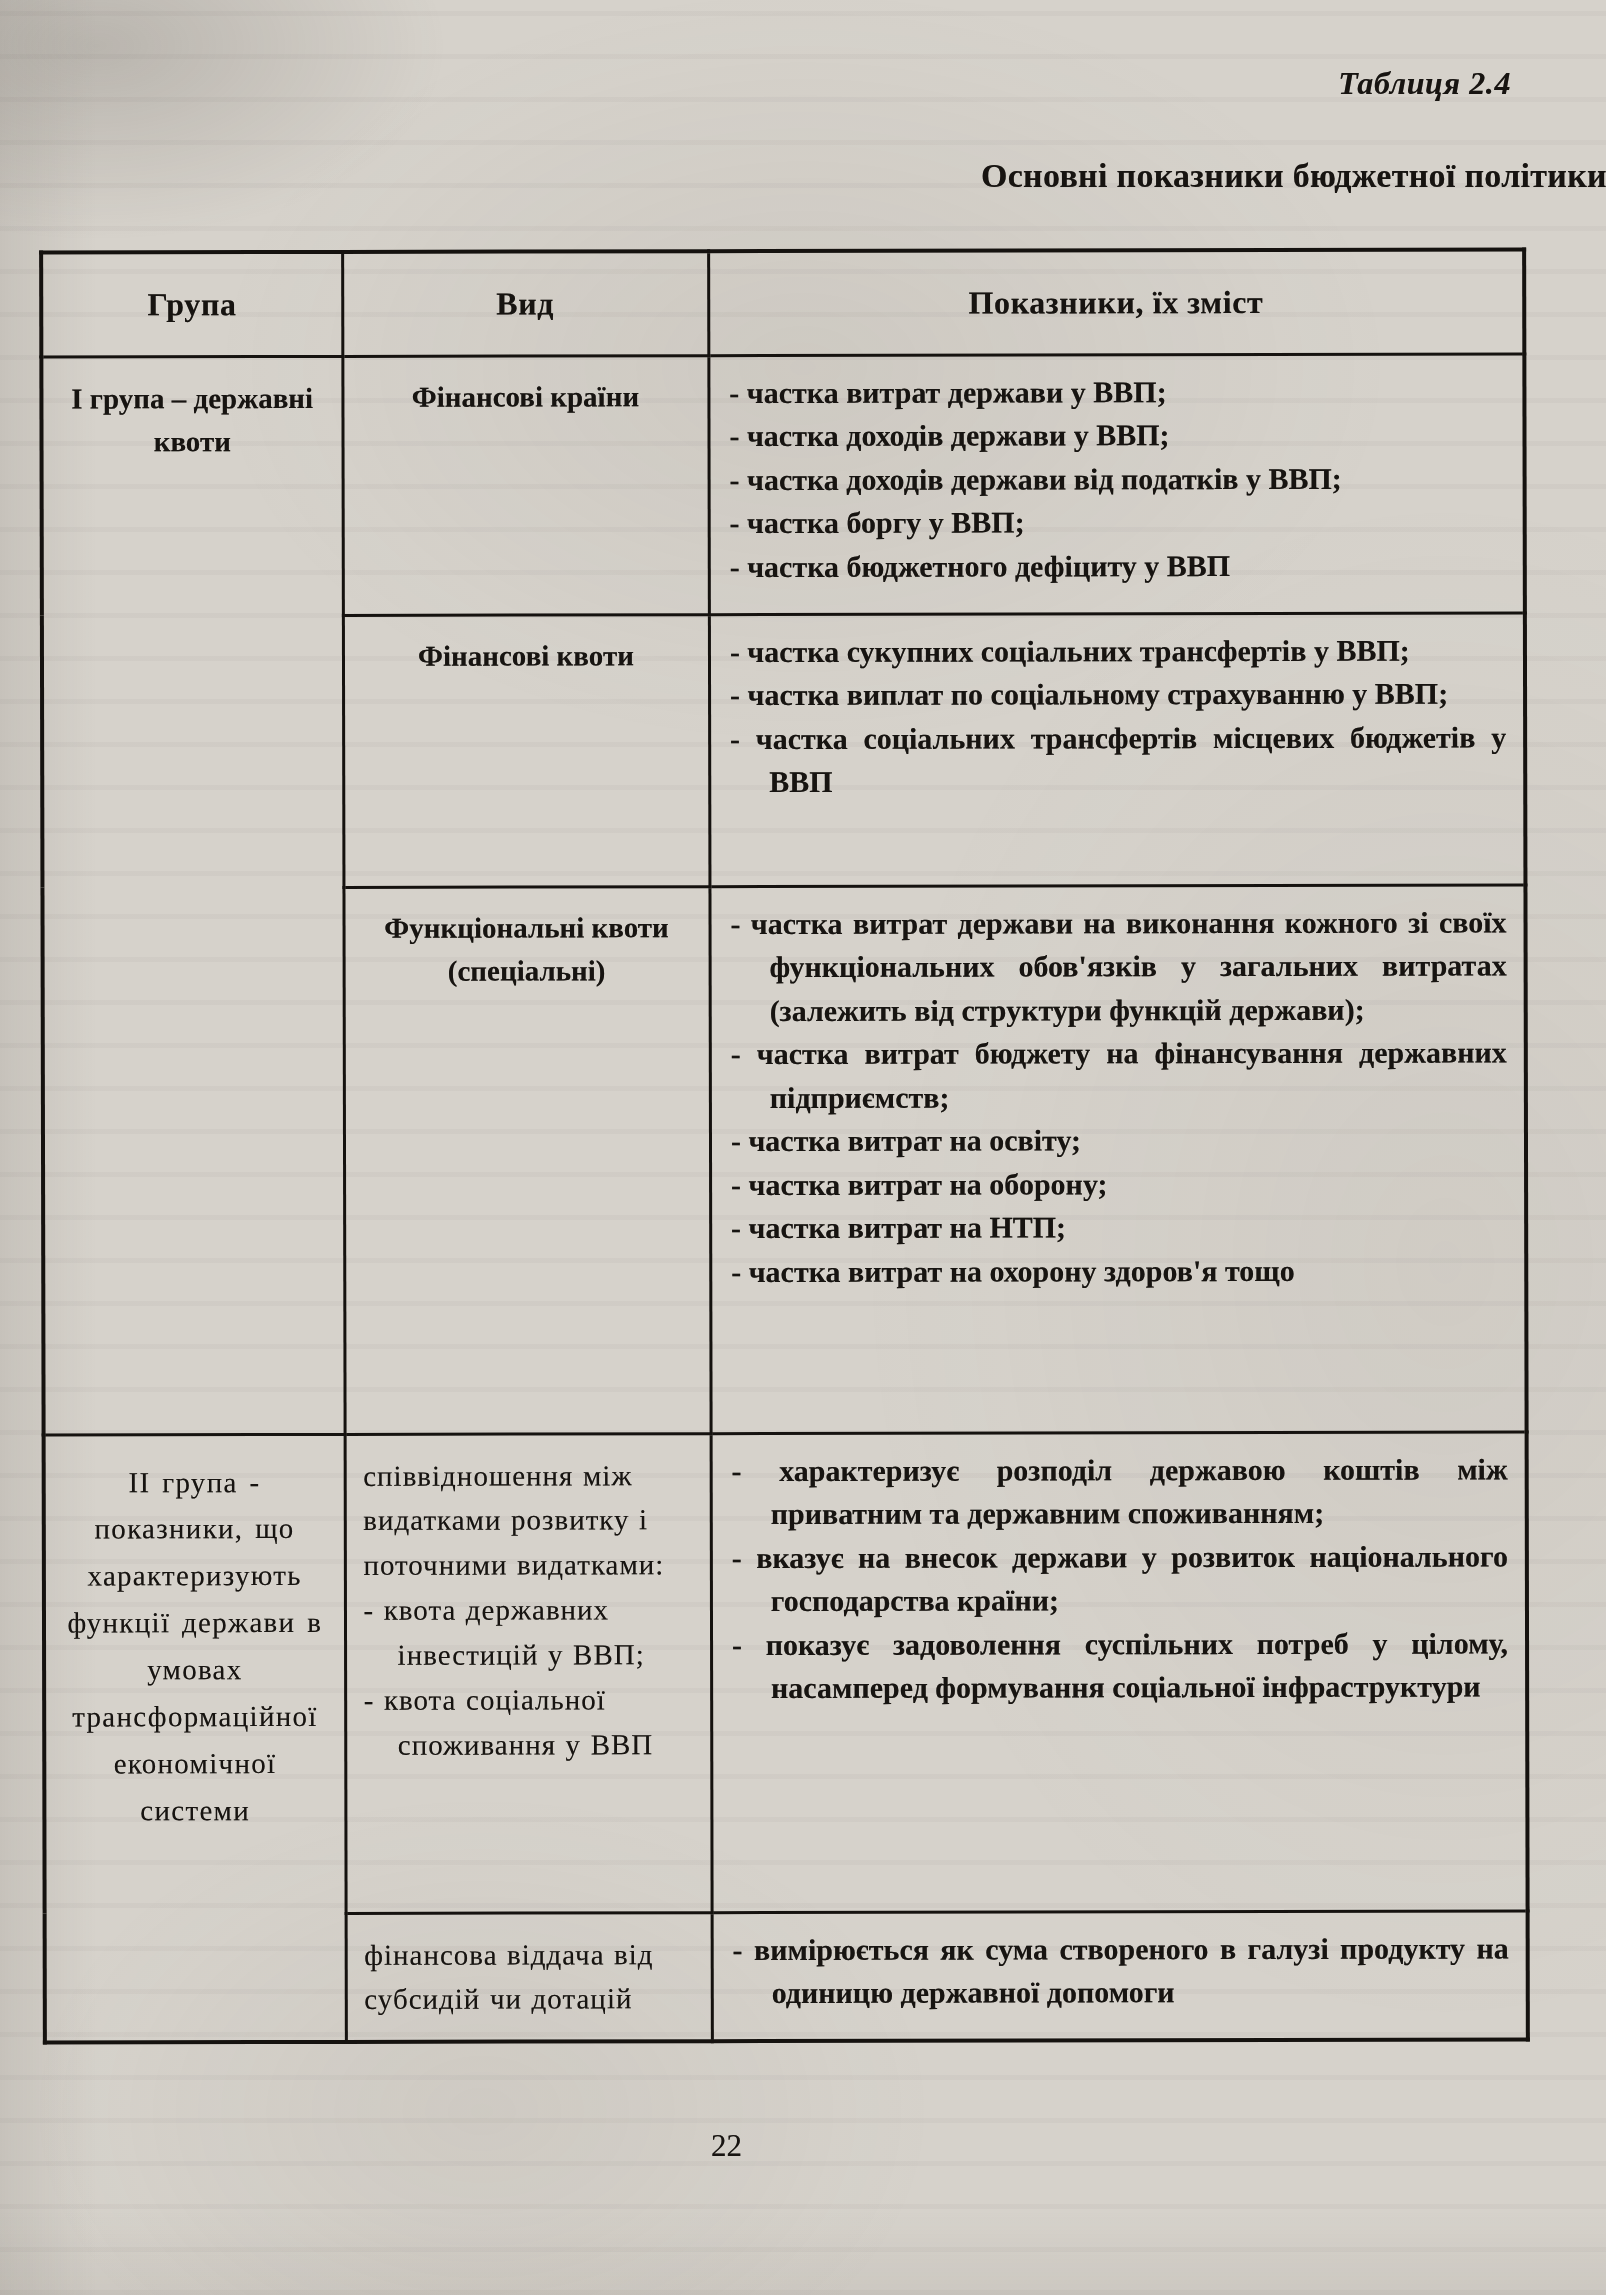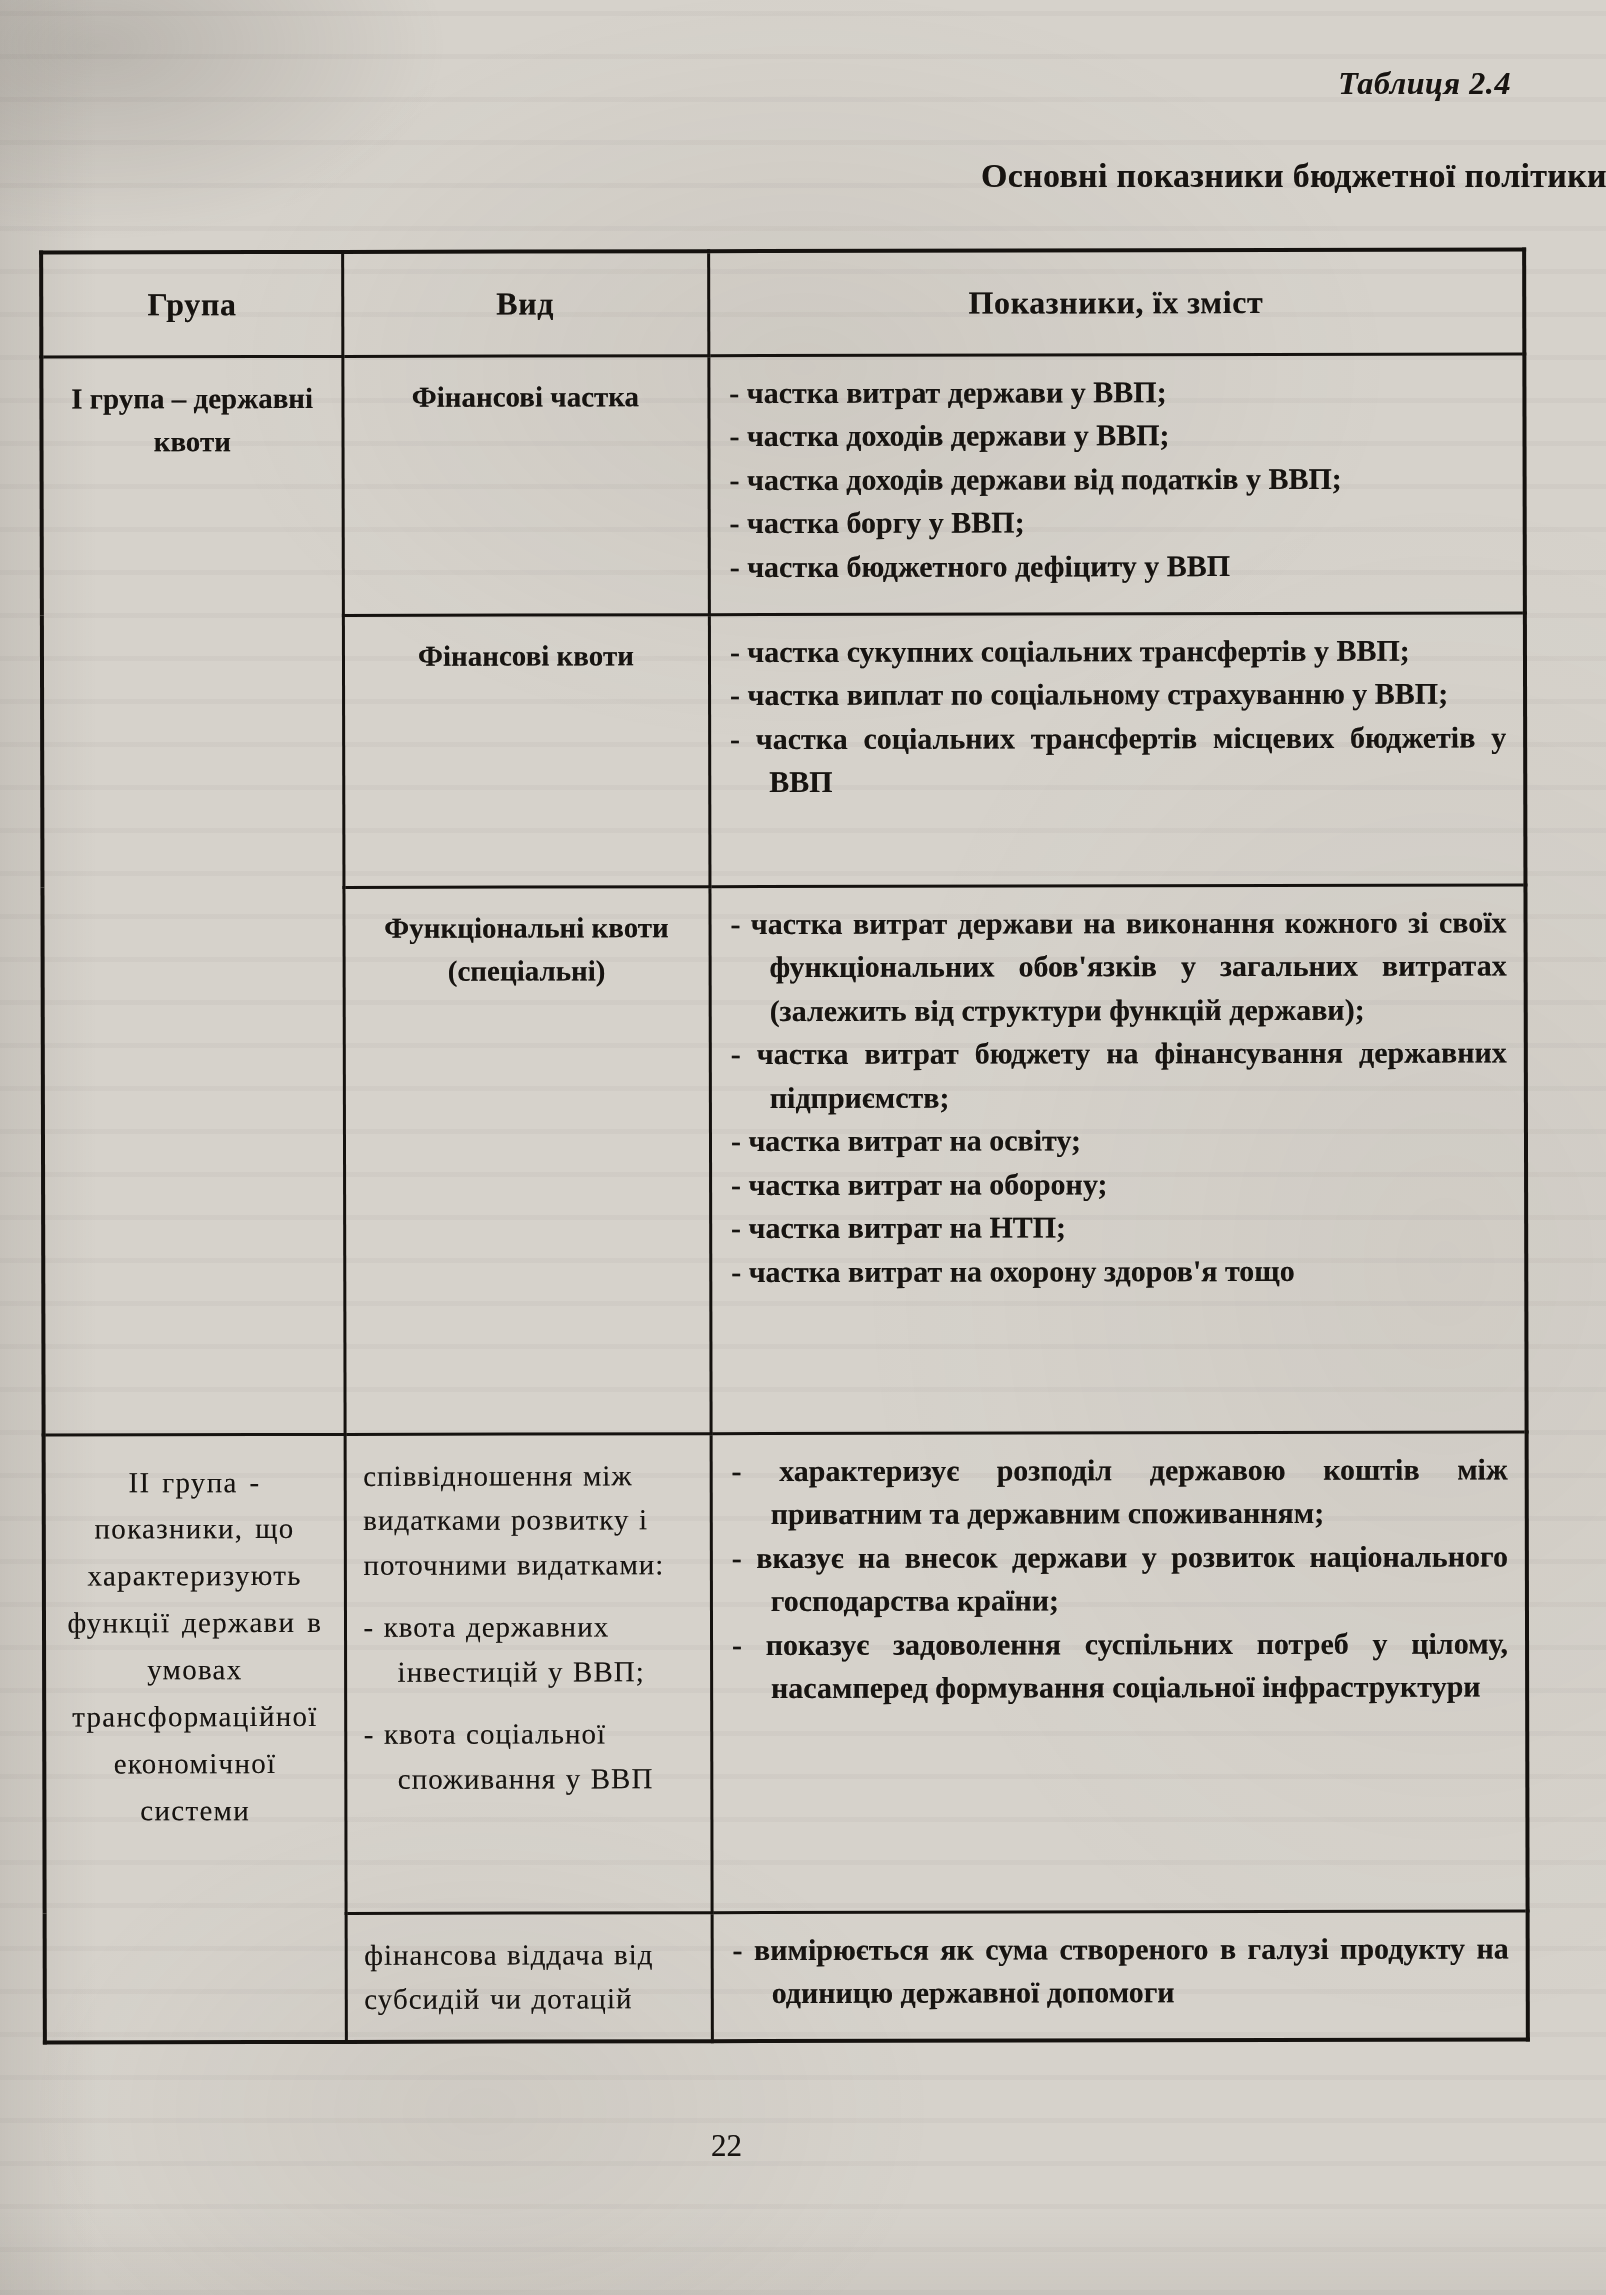--- a/index.html
+++ b/index.html
@@ -46,21 +46,21 @@
   td.c-group.g2{
     font-weight:400;letter-spacing:1.3px;word-spacing:3.2px;line-height:1.62;padding-top:23px;
   }
   td.c-vid{
     text-align:center;padding:18px 13px;font-size:29px;font-weight:700;line-height:1.5;
   }
   td.c-vid.g2v{
     text-align:left;font-weight:400;letter-spacing:1px;word-spacing:1.3px;
     padding:18px 9px 18px 17px;line-height:1.55;
   }
-  td.c-vid.g2v .li{padding-left:34px;text-indent:-34px;margin-top:17px;}
+  td.c-vid.g2v .li{padding-left:34px;text-indent:-34px;}
   td.c-items{
     padding:14.3px 17px 14.3px 19.4px;font-size:30px;font-weight:700;line-height:1.45;
     text-align:justify;
   }
   .c-items .li{padding-left:39px;text-indent:-39px;}
 
   .pageno{position:absolute;top:2128px;left:711px;font-size:31px;}
 </style>
 </head>
 <body>
@@ -80,21 +80,21 @@
     <thead>
       <tr style="height:104px">
         <th>Група</th>
         <th>Вид</th>
         <th>Показники, їх зміст</th>
       </tr>
     </thead>
     <tbody>
       <tr style="height:259px">
         <td class="c-group" rowspan="3">І група – державні квоти</td>
-        <td class="c-vid">Фінансові частка</td>
+        <td class="c-vid">Фінансові країни</td>
         <td class="c-items">
           <div class="li">- частка витрат держави у ВВП;</div>
           <div class="li">- частка доходів держави у ВВП;</div>
           <div class="li">- частка доходів держави від податків у ВВП;</div>
           <div class="li">- частка боргу у ВВП;</div>
           <div class="li">- частка бюджетного дефіциту у ВВП</div>
         </td>
       </tr>
       <tr style="height:272px">
         <td class="c-vid">Фінансові квоти</td>

